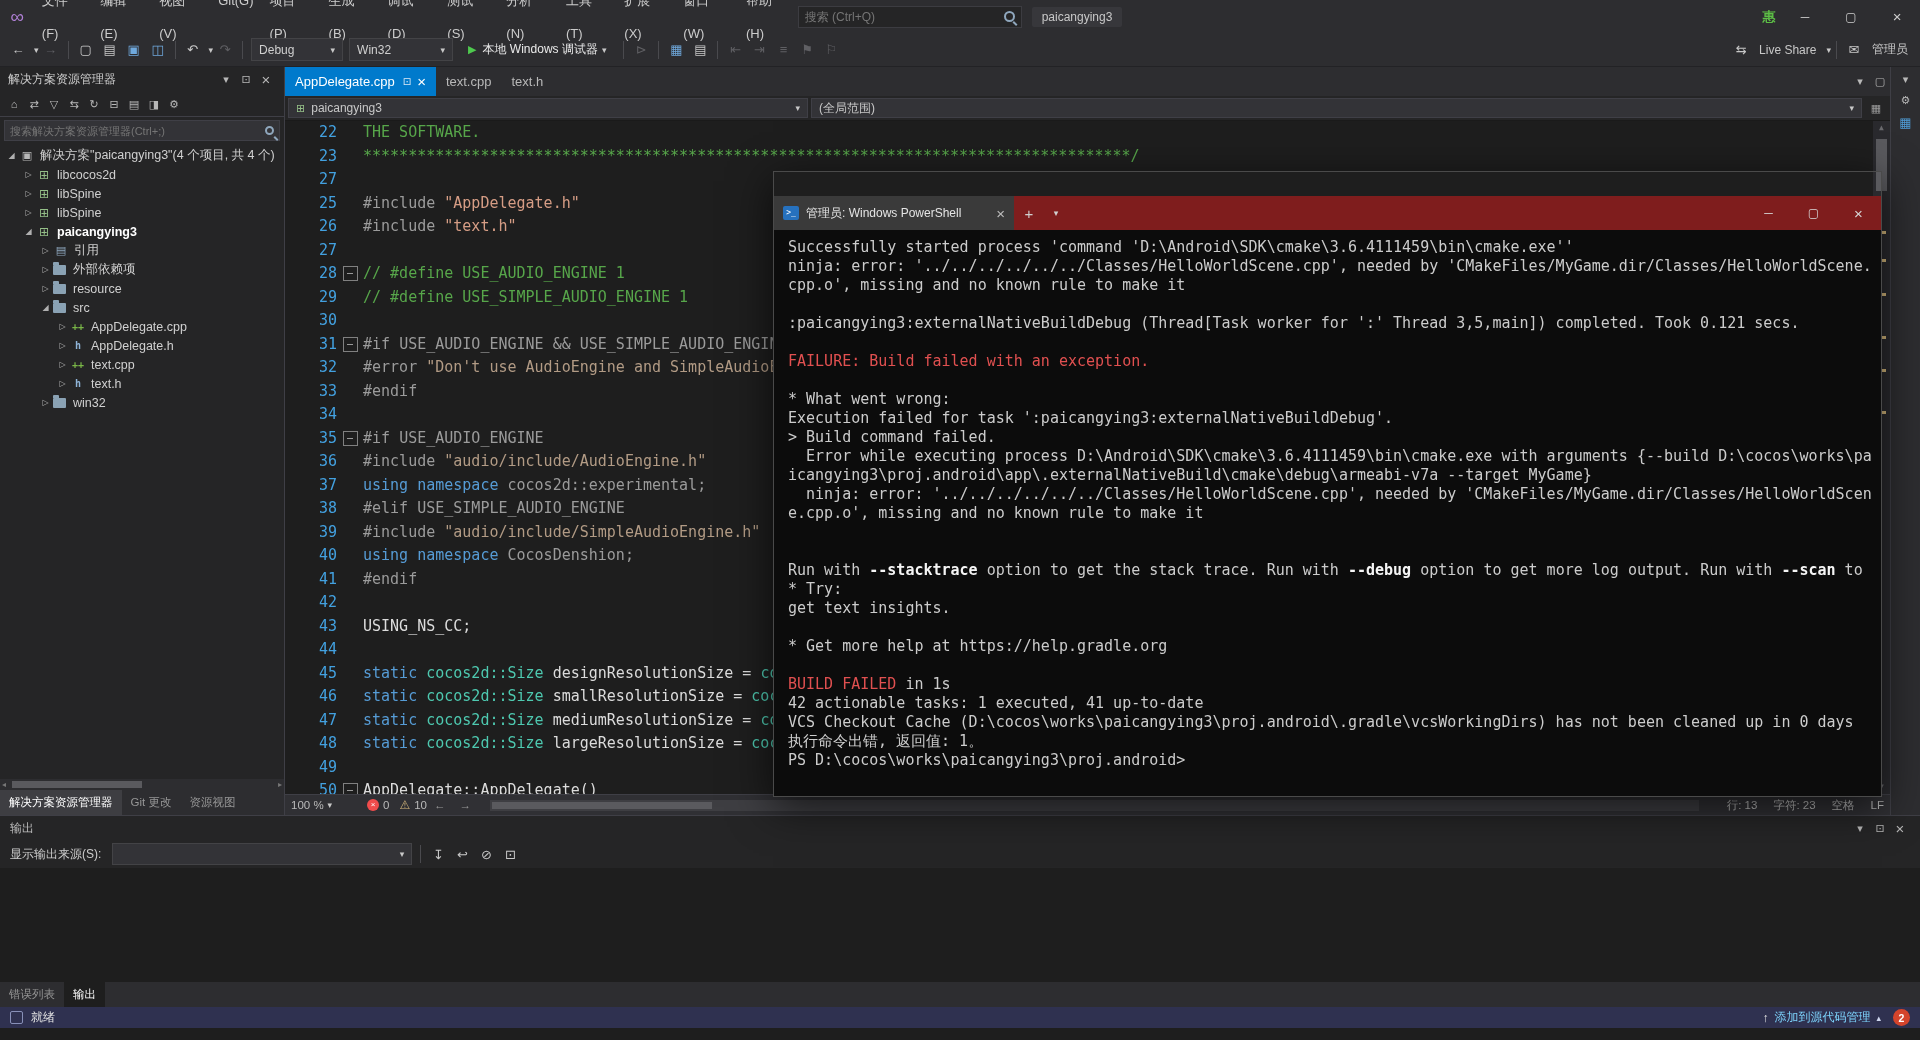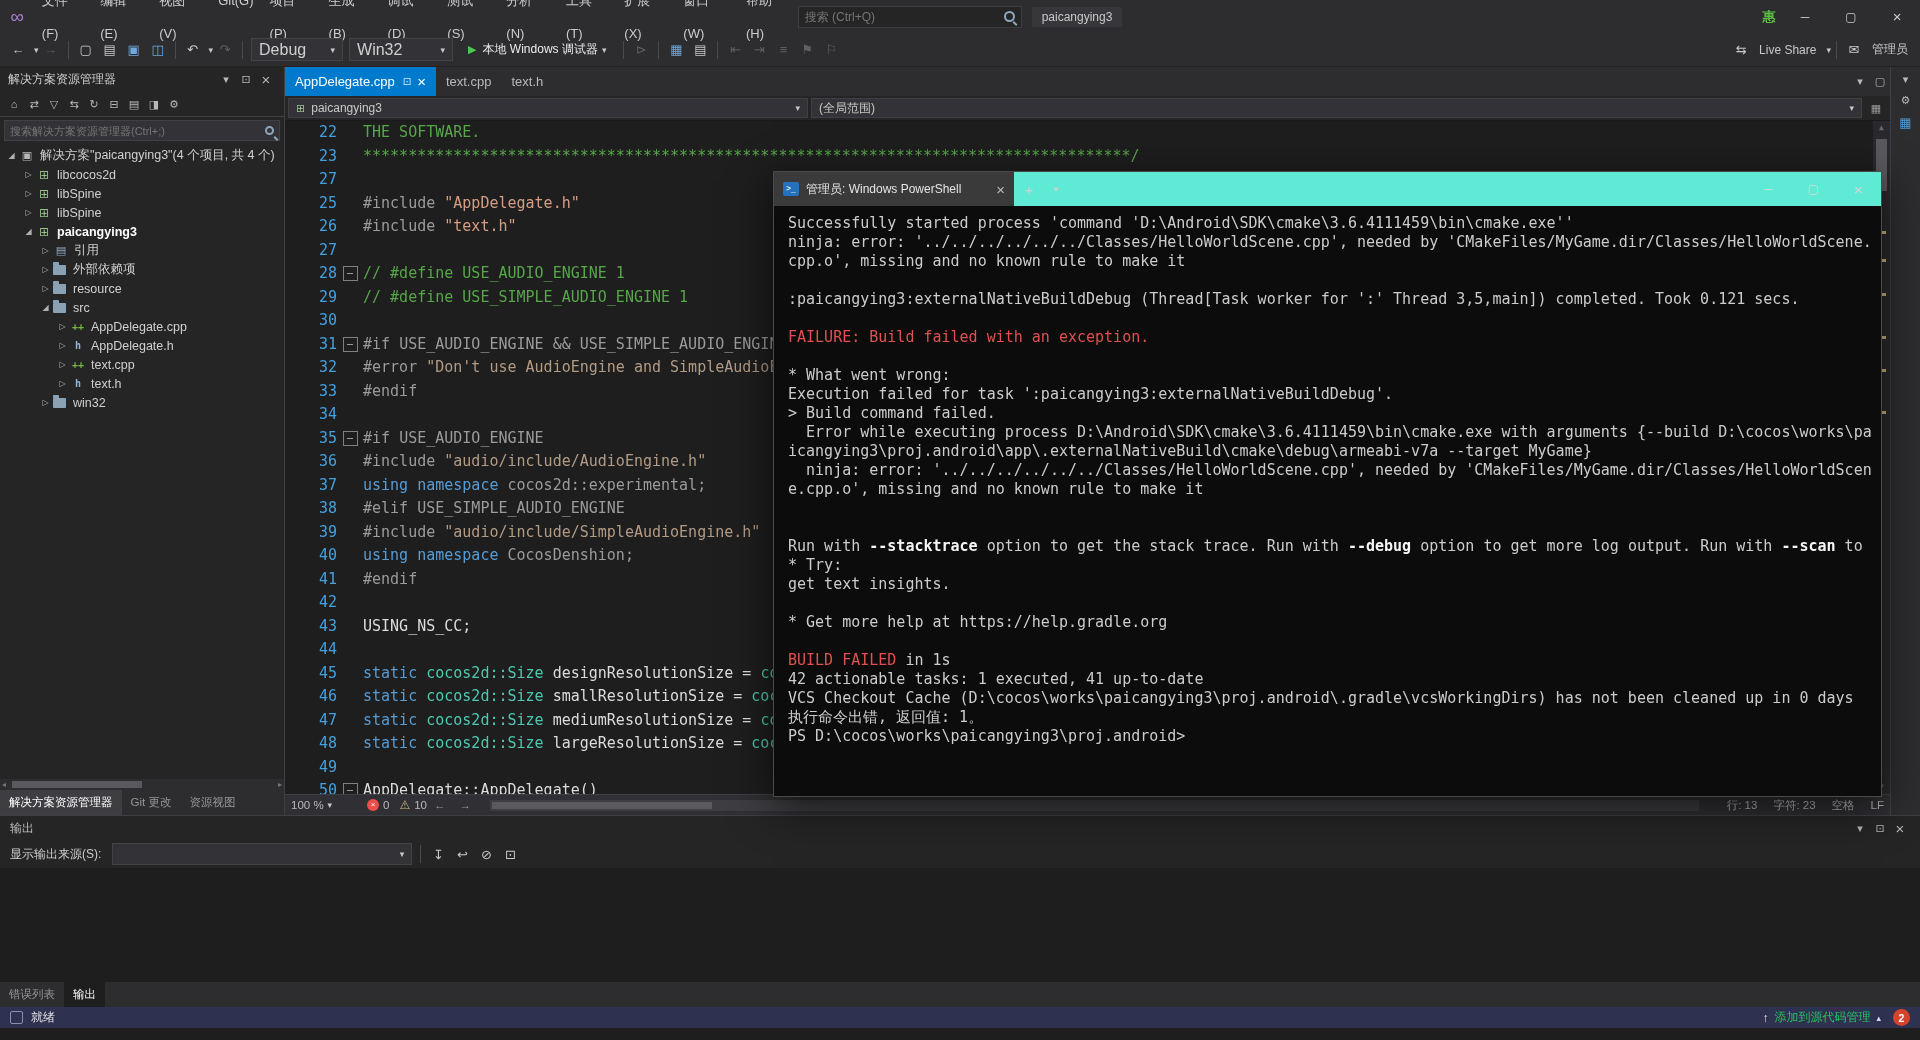--- a/index.html
+++ b/index.html
@@ -33,21 +33,21 @@
   .tsep { width:1px; height:18px; background:#4a4a4e; margin:0 5px; }
   .g-back::before{content:"←";} .g-fwd::before{content:"→";} .g-newfile::before{content:"▢";}
   .g-open::before{content:"▤";} .g-save::before{content:"▣";} .g-saveall::before{content:"◫";}
   .g-undo::before{content:"↶";} .g-redo::before{content:"↷";}
   .g-attach::before{content:"⊳";} .g-grid::before{content:"▦";} .g-list::before{content:"▤";}
   .g-outdent::before{content:"⇤";} .g-indent::before{content:"⇥";} .g-lines::before{content:"≡";}
   .g-flag::before{content:"⚑";} .g-flag2::before{content:"⚐";}
   .g-share::before{content:"⇆";} .g-mail::before{content:"✉";}
   .caret { font-size:9px; color:#c8c8c8; margin-left:4px; }
   .caret::before { content:"▾"; }
-  .combo { height:23px; background:#333337; border:1px solid #434346; display:flex; align-items:center; padding:0 7px; margin:0 3px; font-size:16px; color:#d0d0d0; }
+  .combo { height:23px; background:#333337; border:1px solid #434346; display:flex; align-items:center; padding:0 7px; margin:0 3px; font-size:12px; color:#d0d0d0; }
   .combo-config { width:92px; } .combo-platform { width:104px; }
   .combo .val { flex:1; white-space:nowrap; overflow:hidden; }
   .run-btn { display:flex; align-items:center; height:24px; padding:0 8px; margin:0 4px; color:#eaeaea; font-size:12px; }
   .run-btn .play { color:var(--run-green,#4ec94e); font-size:11px; margin-right:6px; }
   .run-btn .play::before { content:"▶"; }
   .tb2-right { margin-left:auto; display:flex; align-items:center; color:#c8c8c8; font-size:12px; }
   .tb2-right .lbl { margin:4px 6px; }
   
   .main { display:flex; height:748px; }
   
@@ -138,27 +138,27 @@
   .out-toolbar .lbl { font-size:12px; color:#cccccc; margin-right:8px; }
   .out-combo { width:300px; height:22px; }
   .out-content { flex:1; background:#1e1e1e; }
   .out-tabs { height:25px; background:#2d2d30; display:flex; align-items:stretch; }
   .out-tabs .panel-tab.active { background:#1e1e1e; color:#ffffff; }
   
   .statusbar { height:21px; background:var(--status-bar-bg,#2f3150); display:flex; align-items:center; padding:0 10px; font-size:12px; color:#e4e4e4; }
   .task-chip { width:13px; height:13px; border:1px solid #8890b8; border-radius:2px; margin-right:8px; }
   .sb-right { margin-left:auto; display:flex; align-items:center; }
   .g-up::before { content:"↑"; }
-  .sb-right .lbl { margin:0 6px; color:#22c55e; }
+  .sb-right .lbl { margin:0 6px; color:#7dd3fc; }
   .carup { font-size:9px; color:#cfd6ee; }
   .carup::before { content:"▴"; }
   .badge { width:17px; height:17px; border-radius:50%; background:var(--notification-badge-red,#d4442c); color:#fff; font-size:10.5px; font-weight:bold; display:flex; align-items:center; justify-content:center; margin-left:12px; }
   
   .terminal { position:absolute; left:773px; top:171px; width:1109px; height:626px; z-index:50; box-shadow:0 10px 40px rgba(0,0,0,.65); border:1px solid #4a4a4a; display:flex; flex-direction:column; }
-  .term-titlebar { height:34px; background:#5eead4; display:flex; align-items:center; }
+  .term-titlebar { height:34px; background:#7f1d1d; display:flex; align-items:center;margin-top:24px; }
   .term-tab { width:240px; height:34px; background:#3a3a3a; display:flex; align-items:center; padding:0 9px; }
   .ps-icon { width:16px; height:14px; background:#2671be; border-radius:2px; color:#ffffff; font-size:8px; line-height:14px; text-align:center; margin-right:7px; font-family:"DejaVu Sans Mono",monospace; }
   .ps-icon::before { content:">_"; }
   .term-title { font-size:12px; color:#e4e4e4; white-space:nowrap; overflow:hidden; flex:1; }
   .term-tab .g-close { color:#bdbdbd; margin-left:6px; }
   .term-new { width:30px; text-align:center; color:#d0d0d0; font-size:15px; }
   .term-new::before { content:"+"; }
   .term-dd { width:24px; text-align:center; color:#d0d0d0; font-size:9px; }
   .term-wincontrols { margin-left:auto; display:flex; }
   .twb { width:45px; height:34px; display:flex; align-items:center; justify-content:center; color:#d8d8d8; font-size:12px; }

